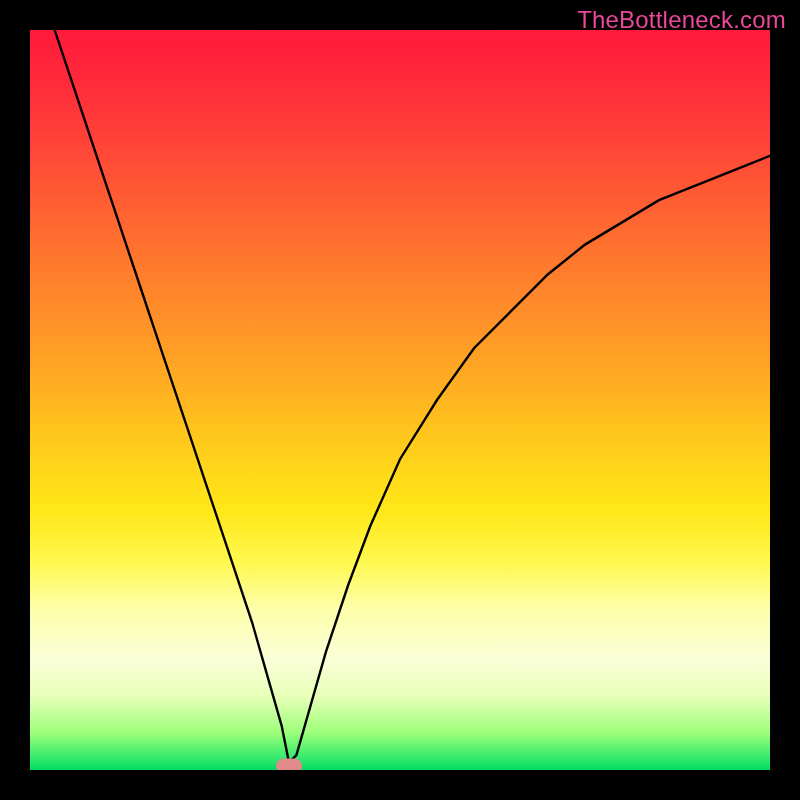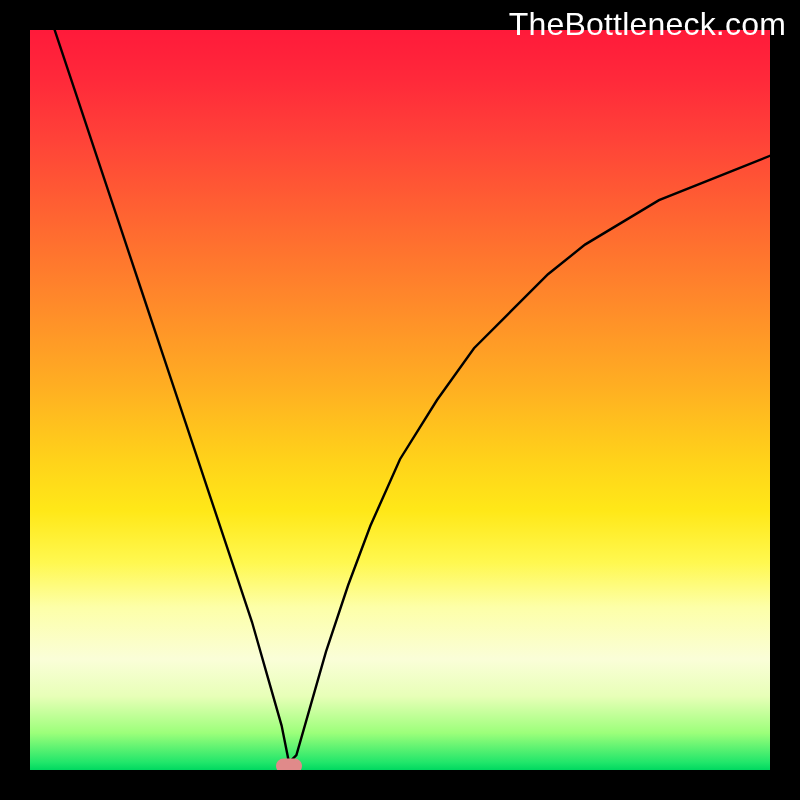--- a/index.html
+++ b/index.html
@@ -9,22 +9,22 @@
     height: 800px;
     background: #000;
     font-family: Arial, sans-serif;
     position: relative;
     overflow: hidden;
   }
   .watermark {
     position: absolute;
     top: 6px;
     right: 14px;
-    color: #ffffff;
-    font-size: 32px;
+    color: #ec4899;
+    font-size: 24px;
     font-weight: 500;
     z-index: 10;
     letter-spacing: 0.2px;
   }
   .plot-area {
     position: absolute;
     left: 30px;
     top: 30px;
     width: 740px;
     height: 740px;

